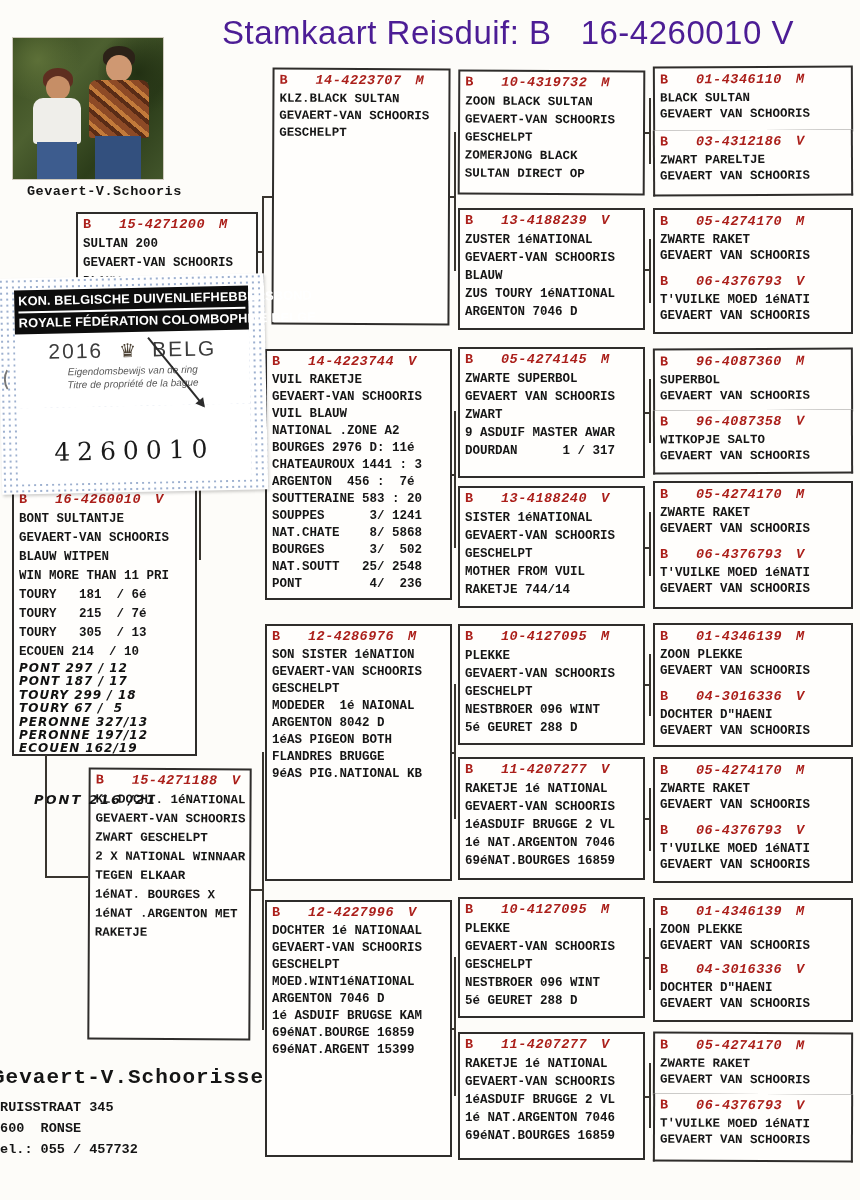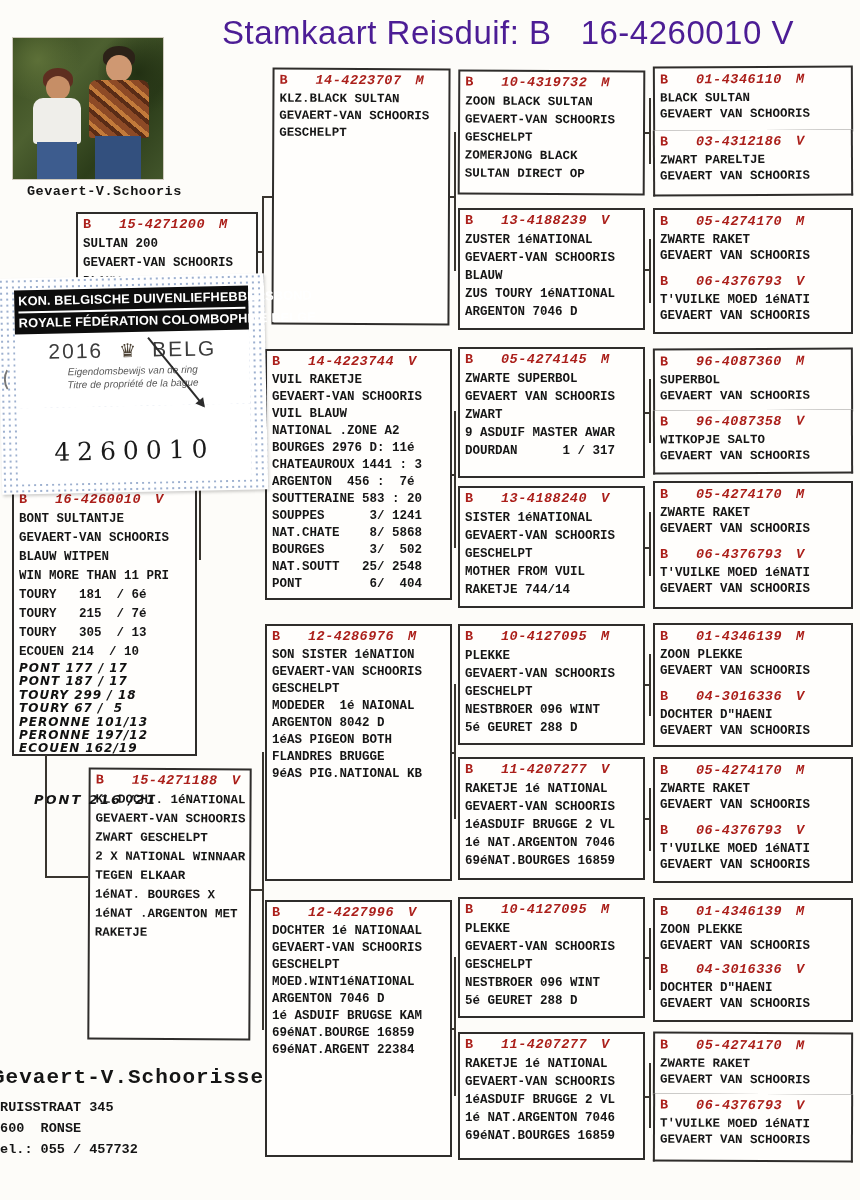--- a/index.html
+++ b/index.html
@@ -119,25 +119,25 @@
   <div class="pbox lh19" style="left:12px;top:487px;width:185px;height:269px;">
       <div class="bx-head"><span class="c">B</span><span class="r">16-4260010</span><span class="s">V</span></div>
       <div class="bx-line">BONT SULTANTJE</div>
       <div class="bx-line">GEVAERT-VAN SCHOORIS</div>
       <div class="bx-line">BLAUW WITPEN</div>
       <div class="bx-line">WIN MORE THAN 11 PRI</div>
       <div class="bx-line">TOURY   181  / 6é</div>
       <div class="bx-line">TOURY   215  / 7é</div>
       <div class="bx-line">TOURY   305  / 13</div>
       <div class="bx-line">ECOUEN 214  / 10</div>
-      <div class="bx-line hw">PONT 177 / 17</div>
+      <div class="bx-line hw">PONT 297 / 12</div>
       <div class="bx-line hw">PONT 187 / 17</div>
       <div class="bx-line hw">TOURY 299 / 18</div>
       <div class="bx-line hw">TOURY 67 /  5</div>
-      <div class="bx-line hw">PERONNE 101/13</div>
+      <div class="bx-line hw">PERONNE 327/13</div>
       <div class="bx-line hw">PERONNE 197/12</div>
       <div class="bx-line hw">ECOUEN 162/19</div>
     </div>
   <div class="hw-outside">PONT 216 /21</div>
 
   <div class="pbox" style="left:272px;top:68px;width:178px;height:257px;transform:rotate(.25deg);">
       <div class="bx-head"><span class="c">B</span><span class="r">14-4223707</span><span class="s">M</span></div>
       <div class="bx-line">KLZ.BLACK SULTAN</div>
       <div class="bx-line">GEVAERT-VAN SCHOORIS</div>
       <div class="bx-line">GESCHELPT</div>
@@ -149,21 +149,21 @@
       <div class="bx-line">VUIL BLAUW</div>
       <div class="bx-line">NATIONAL .ZONE A2</div>
       <div class="bx-line">BOURGES 2976 D: 11é</div>
       <div class="bx-line">CHATEAUROUX 1441 : 3</div>
       <div class="bx-line">ARGENTON  456 :  7é</div>
       <div class="bx-line">SOUTTERAINE 583 : 20</div>
       <div class="bx-line">SOUPPES      3/ 1241</div>
       <div class="bx-line">NAT.CHATE    8/ 5868</div>
       <div class="bx-line">BOURGES      3/  502</div>
       <div class="bx-line">NAT.SOUTT   25/ 2548</div>
-      <div class="bx-line">PONT         6/  404</div>
+      <div class="bx-line">PONT         4/  236</div>
     </div>
   <div class="pbox" style="left:265px;top:624px;width:187px;height:257px;">
       <div class="bx-head"><span class="c">B</span><span class="r">12-4286976</span><span class="s">M</span></div>
       <div class="bx-line">SON SISTER 1éNATION</div>
       <div class="bx-line">GEVAERT-VAN SCHOORIS</div>
       <div class="bx-line">GESCHELPT</div>
       <div class="bx-line">MODEDER  1é NAIONAL</div>
       <div class="bx-line">ARGENTON 8042 D</div>
       <div class="bx-line">1éAS PIGEON BOTH</div>
       <div class="bx-line">FLANDRES BRUGGE</div>
@@ -171,21 +171,21 @@
     </div>
   <div class="pbox" style="left:265px;top:900px;width:187px;height:257px;">
       <div class="bx-head"><span class="c">B</span><span class="r">12-4227996</span><span class="s">V</span></div>
       <div class="bx-line">DOCHTER 1é NATIONAAL</div>
       <div class="bx-line">GEVAERT-VAN SCHOORIS</div>
       <div class="bx-line">GESCHELPT</div>
       <div class="bx-line">MOED.WINT1éNATIONAL</div>
       <div class="bx-line">ARGENTON 7046 D</div>
       <div class="bx-line">1é ASDUIF BRUGSE KAM</div>
       <div class="bx-line">69éNAT.BOURGE 16859</div>
-      <div class="bx-line">69éNAT.ARGENT 22384</div>
+      <div class="bx-line">69éNAT.ARGENT 15399</div>
     </div>
 
   <div class="pbox lh18" style="left:458px;top:70px;width:187px;height:125px;transform:rotate(.3deg);">
       <div class="bx-head"><span class="c">B</span><span class="r">10-4319732</span><span class="s">M</span></div>
       <div class="bx-line">ZOON BLACK SULTAN</div>
       <div class="bx-line">GEVAERT-VAN SCHOORIS</div>
       <div class="bx-line">GESCHELPT</div>
       <div class="bx-line">ZOMERJONG BLACK</div>
       <div class="bx-line">SULTAN DIRECT OP</div>
     </div>

